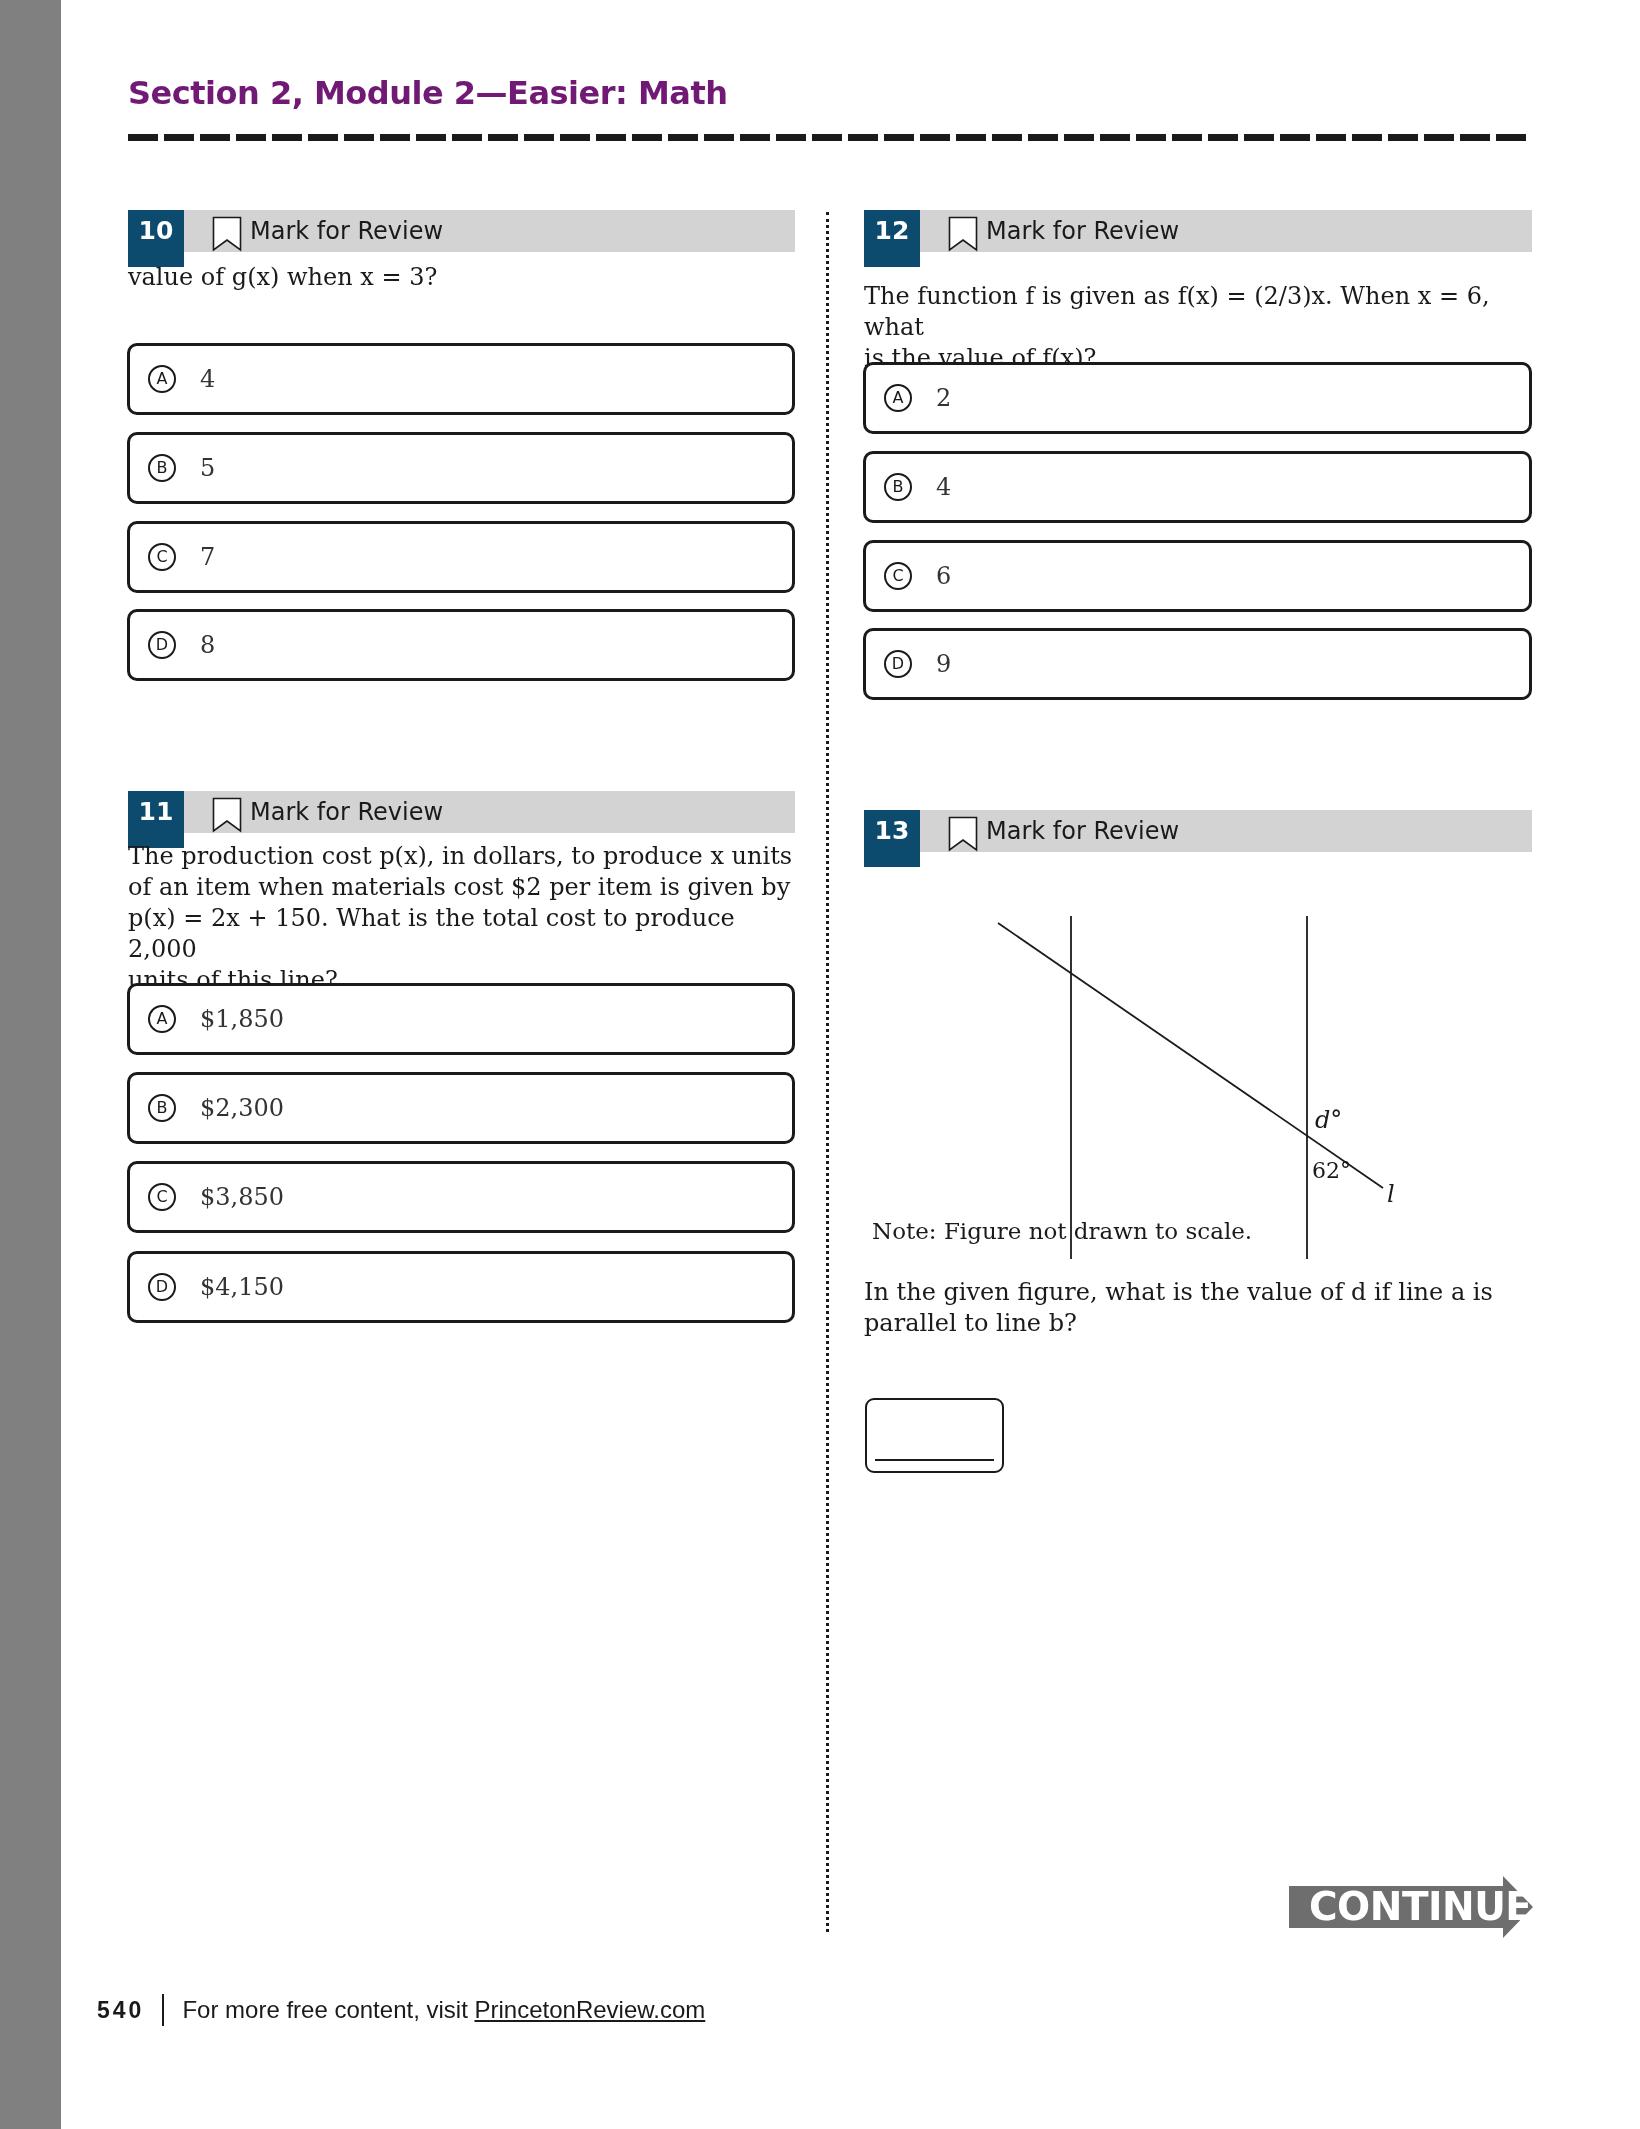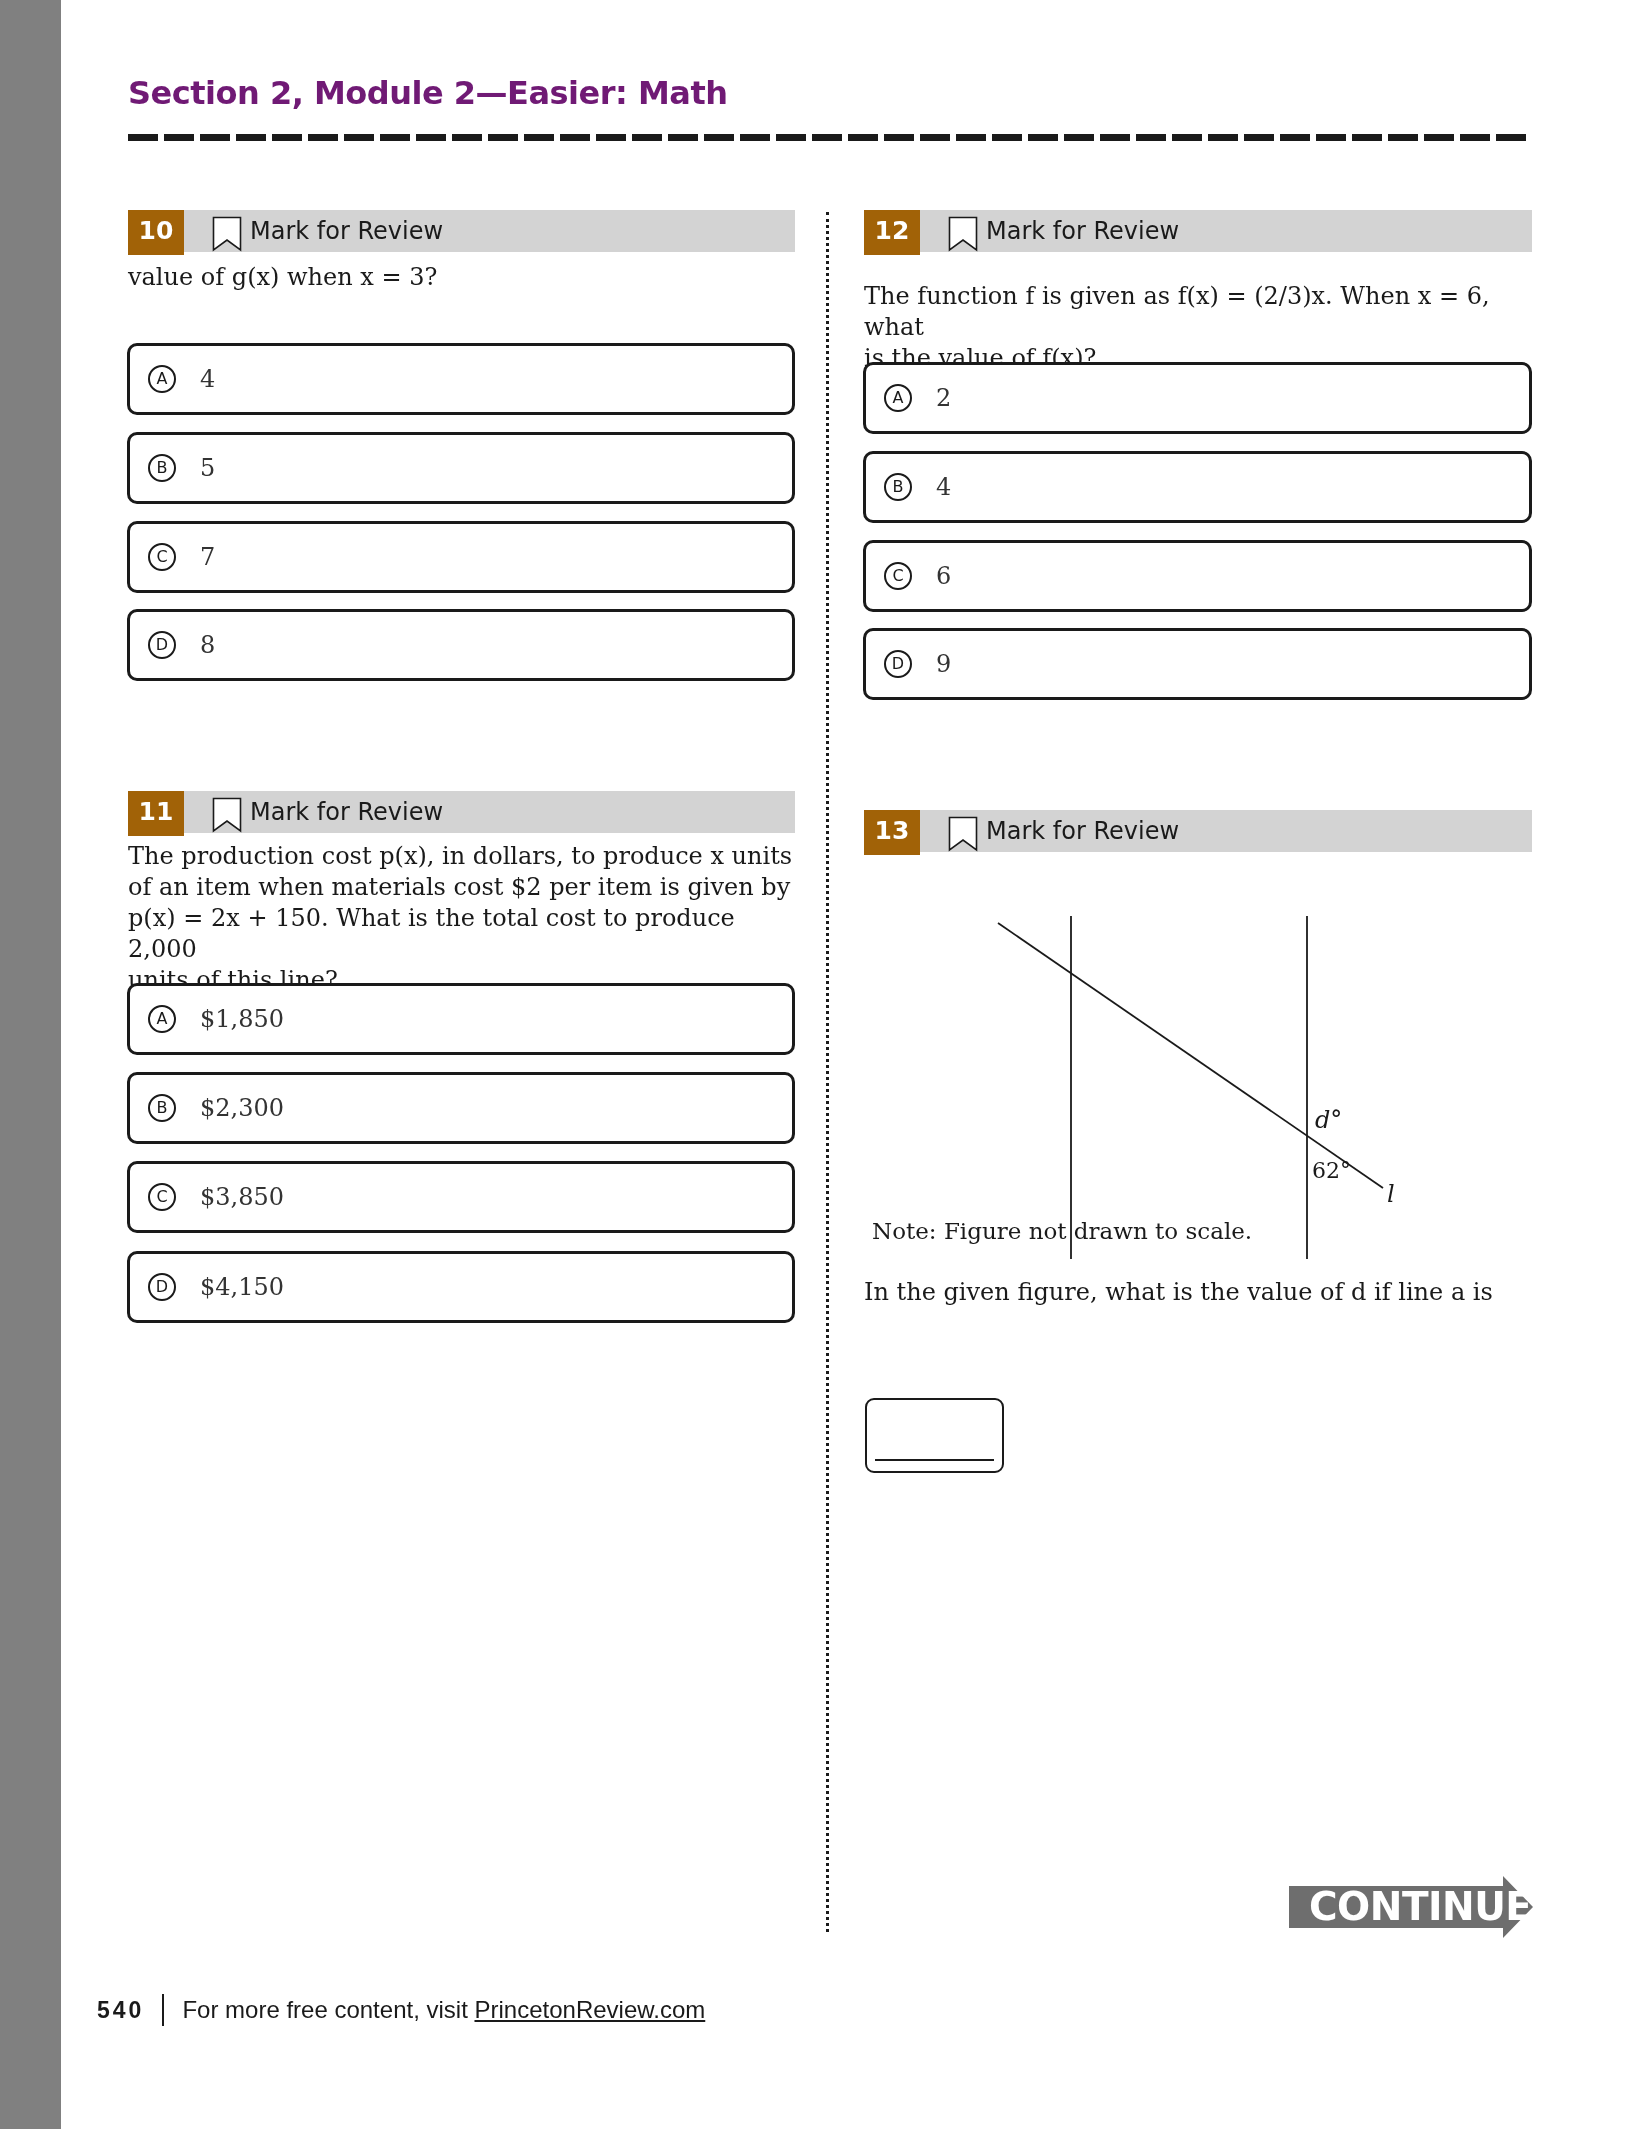--- a/index.html
+++ b/index.html
@@ -3,21 +3,21 @@
 <meta charset="utf-8">
 <style>
   html, body { margin:0; padding:0; }
   body { width:1640px; height:2129px; position:relative; background:#ffffff; overflow:hidden; color:#1a1a1a; }
   .sidebar { position:absolute; left:0; top:0; width:61px; height:2129px; background:#808080; }
   .title { position:absolute; left:128px; top:74px; font-family:"DejaVu Sans", sans-serif; font-weight:bold; font-size:32px; letter-spacing:-0.5px; color:#701a75; }
   .rule { position:absolute; left:128px; top:134px; width:1404px; height:7px;
           background:repeating-linear-gradient(to right, #1a1a1a 0 30px, transparent 30px 36px); }
   .divider { position:absolute; left:826px; top:212px; width:0; height:1720px; border-left:3px dotted #1a1a1a; }
   .qhead { position:absolute; height:42px; background:#d3d3d3; }
-  .qnum { position:absolute; left:0; top:0; width:56px; height:45px; background:#a16207; color:#fff;
+  .qnum { position:absolute; left:0; top:0; width:56px; height:57px; background:#0c4a6e; color:#fff;
           font-family:"DejaVu Sans", sans-serif; font-weight:bold; font-size:25px; line-height:42px; text-align:center; }
   .bookmark { position:absolute; left:84px; top:6px; width:30px; height:36px; }
   .qmark { position:absolute; left:122px; top:0; line-height:42px; font-family:"DejaVu Sans", sans-serif; font-size:24px; color:#1a1a1a; }
   .qtext { position:absolute; font-family:"DejaVu Serif", serif; font-size:24px; line-height:31px; color:#1a1a1a; }
   .opt { position:absolute; height:68px; border:3px solid #1a1a1a; border-radius:10px; box-sizing:border-box; background:#fff; }
   .opt-letter { position:absolute; left:18px; top:50%; transform:translateY(-50%); width:28px; height:28px; border:2.5px solid #1a1a1a; border-radius:50%;
                 box-sizing:border-box; font-family:"DejaVu Sans", sans-serif; font-size:16px; line-height:24px; text-align:center; }
   .opt-val { position:absolute; left:70px; top:50%; transform:translateY(-50%); font-family:"DejaVu Serif", serif; font-size:24px; color:#333; }
   .figure { position:absolute; left:860px; top:860px; width:680px; height:420px; }
   .note { position:absolute; left:872px; top:1218px; width:660px; text-align:left; font-family:"DejaVu Serif", serif; font-size:23px; }
@@ -139,20 +139,21 @@
   <text x="1315" y="1128" font-family="DejaVu Serif, serif" font-style="italic" font-size="24" fill="#1a1a1a">d°</text>
   <text x="1312" y="1178" font-family="DejaVu Serif, serif" font-size="22" fill="#1a1a1a">62°</text>
   <text x="1387" y="1202" font-family="DejaVu Serif, serif" font-style="italic" font-size="24" fill="#1a1a1a">l</text>
   <text x="1064" y="1300" font-family="DejaVu Serif, serif" font-style="italic" font-size="24" fill="#1a1a1a">a</text>
   <text x="1299" y="1300" font-family="DejaVu Serif, serif" font-style="italic" font-size="24" fill="#1a1a1a">b</text>
 </svg>
 
 <div class="note">Note: Figure not drawn to scale.</div>
 <div class="qtext" style="left:864px; top:1277px; width:680px;">
   <div>In the given figure, what is the value of d if line a is</div>
+  <div>parallel to line b?</div>
 </div>
 <div class="answer-box">
   <div class="answer-line"></div>
 </div>
 
 <div class="continue">
   <svg width="244" height="62" viewBox="0 0 244 62" style="position:absolute;left:0;top:0;">
     <polygon points="0,10 214,10 214,0 244,31 214,62 214,52 0,52" fill="#6e6e6e"></polygon>
   </svg>
   <div class="continue-label">CONTINUE</div>

